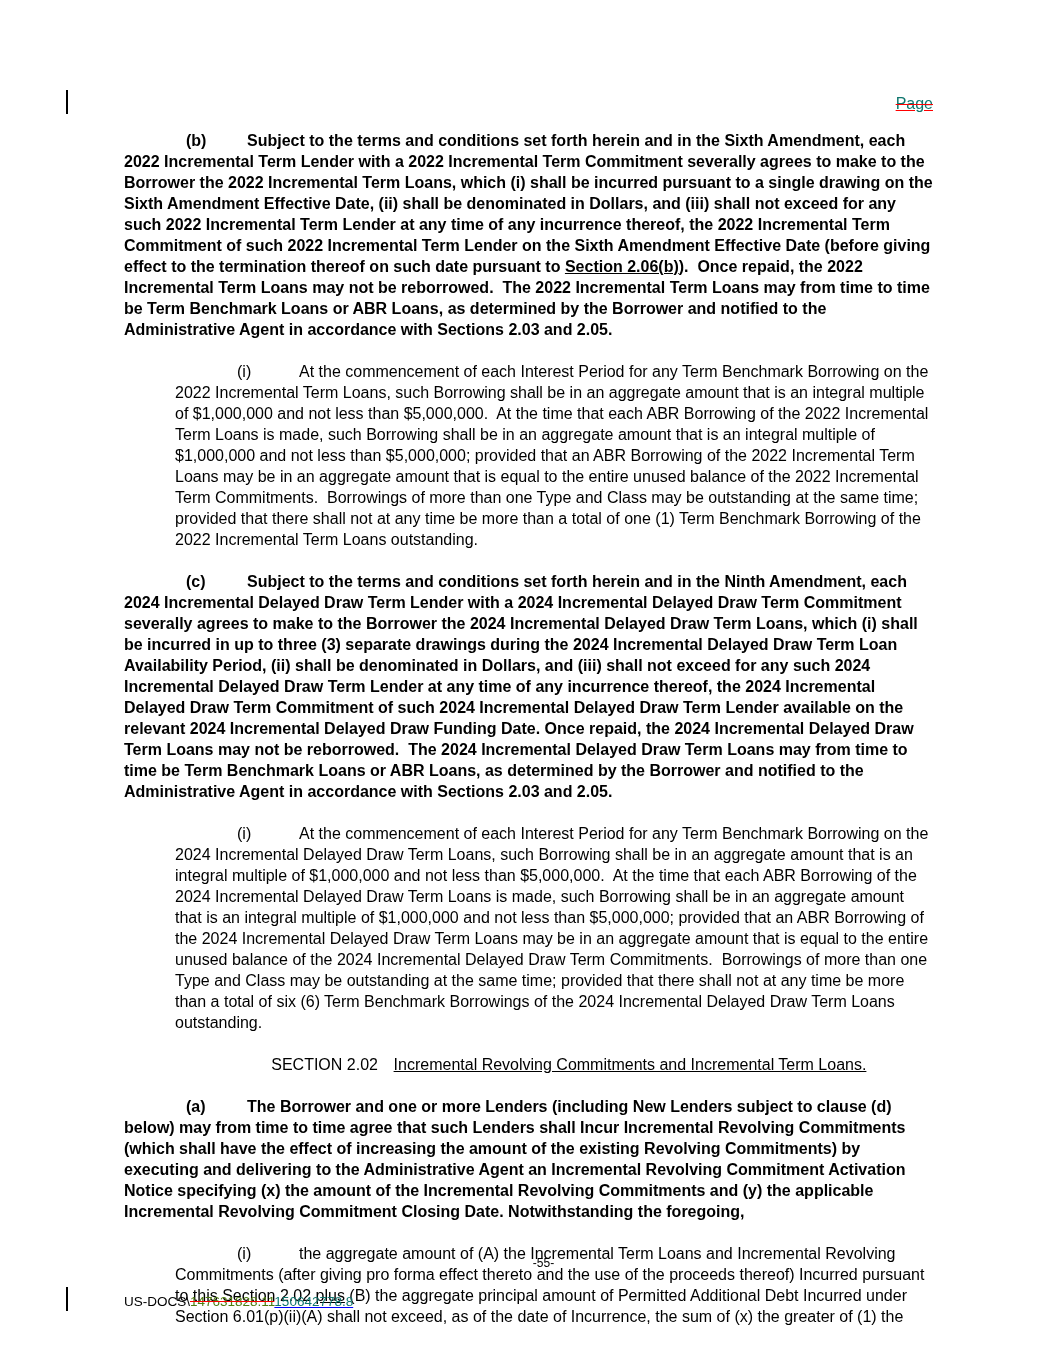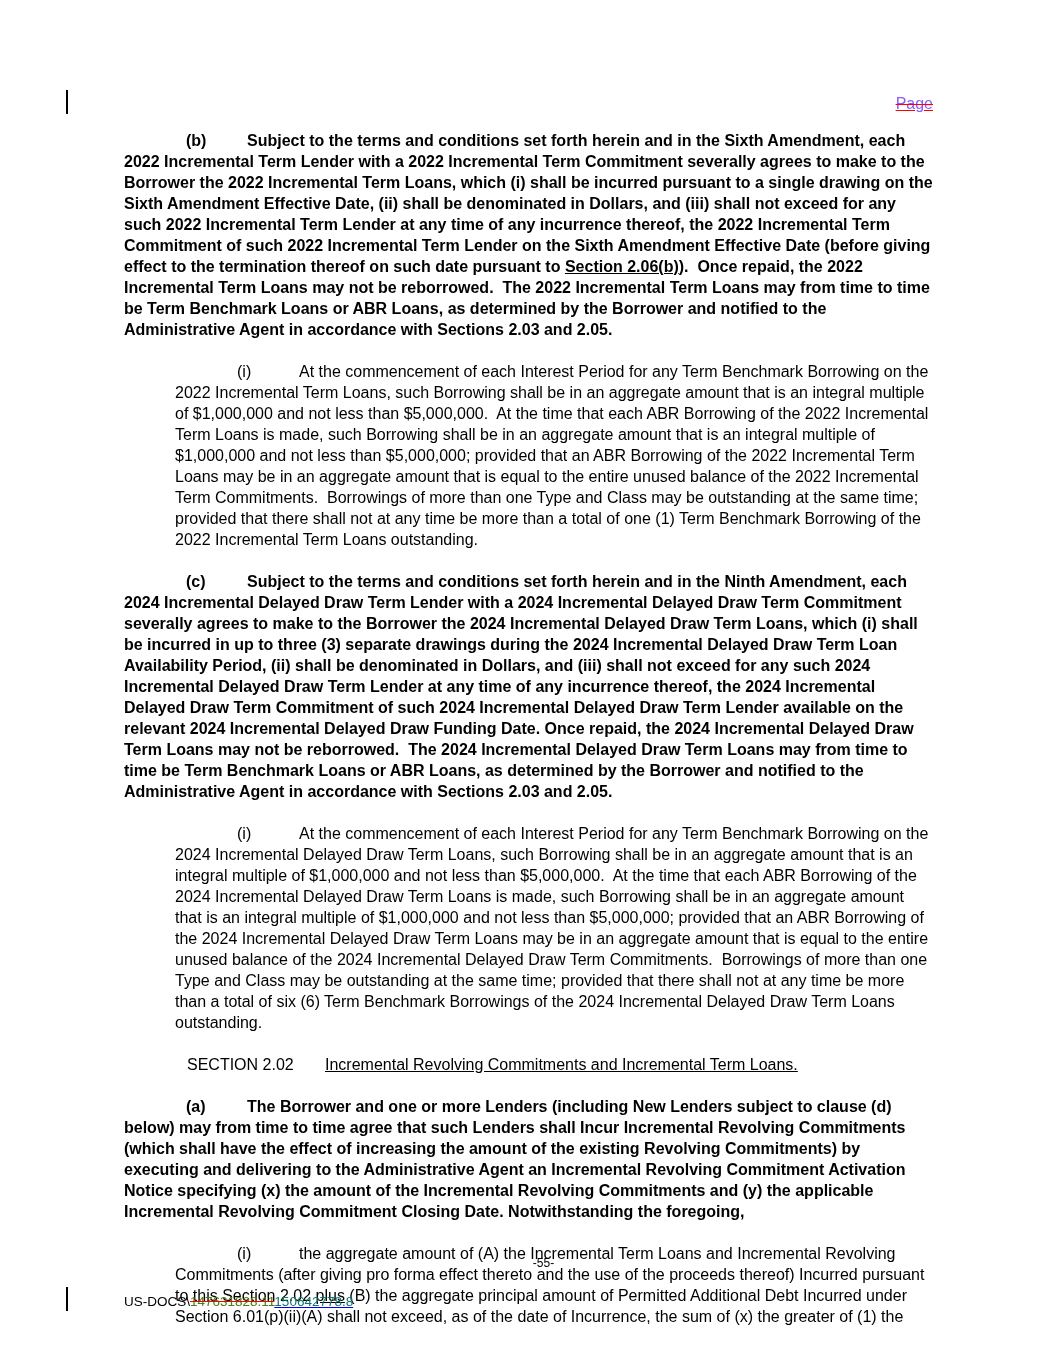--- a/index.html
+++ b/index.html
@@ -19,42 +19,42 @@
     width: 2px;
     height: 24px;
     background: #000000;
   }
   .change-bar.top { top: 90px; }
   .change-bar.bottom { top: 1287px; }
   .page-link {
     position: absolute;
     top: 93px;
     right: 122px;
-    color: #8b5cf6;
+    color: #0f766e;
     text-decoration: underline line-through;
     text-decoration-color: #ff0000;
     cursor: pointer;
   }
   .doc {
     position: absolute;
     left: 124px;
     top: 130px;
     width: 811px;
   }
   .para {
     margin: 0 0 21px 0;
     white-space: pre-wrap;
     text-align: left;
   }
   .para.main { text-indent: 62px; font-weight: bold; }
   .para.sub { margin-left: 51px; text-indent: 62px; }
   .label { display: inline-block; text-indent: 0; }
   .label.main-label { width: 61px; }
   .label.sub-label { width: 62px; }
-  .heading { margin: 0 0 21px 63px; white-space: pre-wrap; }
+  .heading { margin: 0 0 21px 63px; white-space: pre-wrap; text-align: center; }
   .heading .label { width: 138px; }
   .underlined { text-decoration: underline; }
   .page-num {
     position: absolute;
     top: 1253px;
     left: 16px;
     width: 100%;
     text-align: center;
     font-size: 12px;
   }

